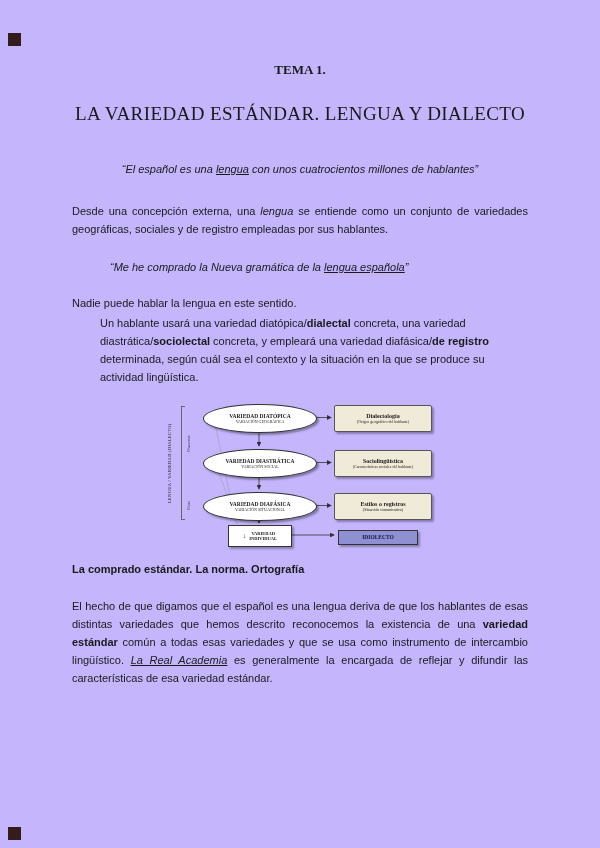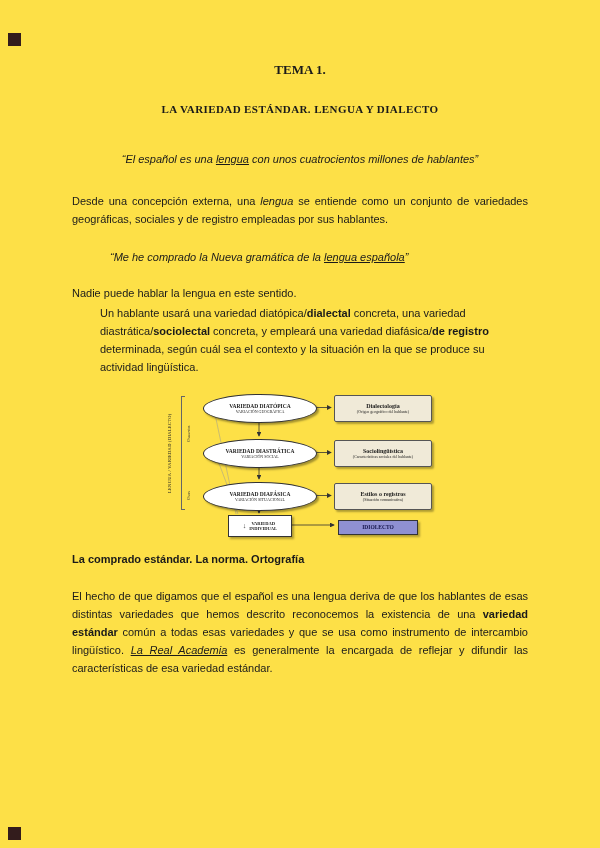--- a/index.html
+++ b/index.html
@@ -1,26 +1,26 @@
 <!DOCTYPE html>
 <html style="--marker: #331c1c; --diagram-box-bg: #f0ead8; --idiolect-bg: #8f90d2; --text: #1a1a1a;"><head>
 <meta charset="utf-8">
 <title>TEMA 1</title>
 <style>
   html,body{margin:0;padding:0;background:#ffffff;}
-  .page{position:relative;width:600px;height:848px;background:#fde047;overflow:hidden;
+  .page{position:relative;width:600px;height:848px;background:#c4b5fd;overflow:hidden;
         font-family:"Liberation Sans",sans-serif;color:var(--text,#1a1a1a);}
   .marker{position:absolute;width:13px;height:13px;background:var(--marker,#331c1c);}
   .marker.top{left:8px;top:33px;}
   .marker.bottom{left:8px;top:827px;}
   .content{padding:0 72px;}
   .title{margin:62px 0 0;text-align:center;font-family:"Liberation Serif",serif;
          font-weight:bold;font-size:13px;}
   .subtitle{margin:25px 0 0;text-align:center;font-family:"Liberation Serif",serif;
-            font-weight:bold;font-size:11px;letter-spacing:.4px;}
+            font-weight:normal;font-size:19px;letter-spacing:.4px;}
   p{font-size:11px;line-height:18px;margin:0;}
   .justify{text-align:justify;}
   .p1{margin-top:28px;}
   .quote{font-style:italic;}
   .q1{margin-top:35px;text-align:center;}
   .p2{margin-top:24px;}
   .q2{margin-top:20px;margin-left:38px;}
   .p3{margin-top:18px;}
   .p4{margin-top:2px;margin-left:28px;width:392px;}
   .b{font-weight:bold;}

